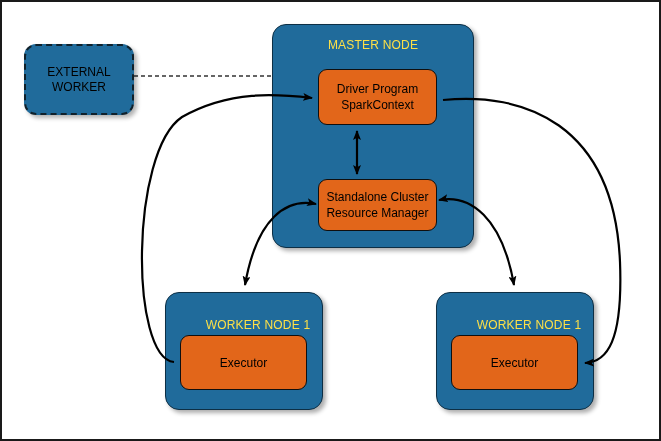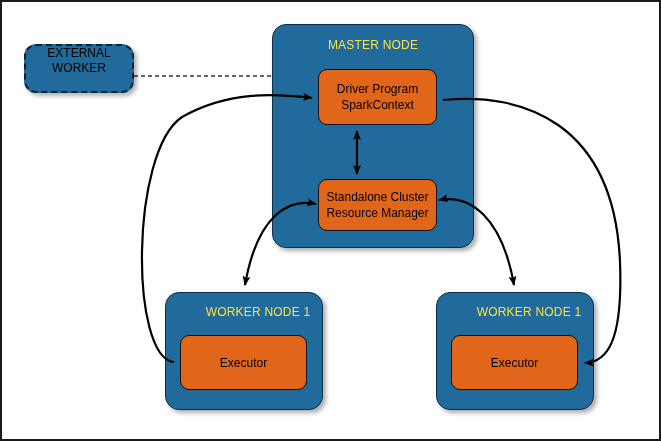--- a/index.html
+++ b/index.html
@@ -32,34 +32,35 @@
     position: absolute;
     left: 0;
     right: 0;
     text-align: center;
     color: #fde047;
     font-size: 12px;
     letter-spacing: 0.2px;
     line-height: 14px;
   }
   #master-node .node-title { top: 13px; }
-  .worker-node .node-title { top: 12px; margin-left: 28px; }
+  .worker-node .node-title { top: 25px; margin-left: 28px; }
 
   #external-storage {
     position: absolute;
     left: 22px;
     top: 42px;
     width: 110px;
-    height: 49px;
+    height: 71px;
     background: #206B9B;
     border: 2px dashed #10212b;
     border-radius: 12px;
     box-sizing: border-box;
     box-shadow: 3px 3px 4px rgba(0,0,0,0.3);
     display: flex;
+    align-items: center;
     justify-content: center;
     z-index: 3;
   }
   #external-storage .es-label {
     text-align: center;
     color: #000000;
     font-size: 12px;
     line-height: 15px;
   }
 

